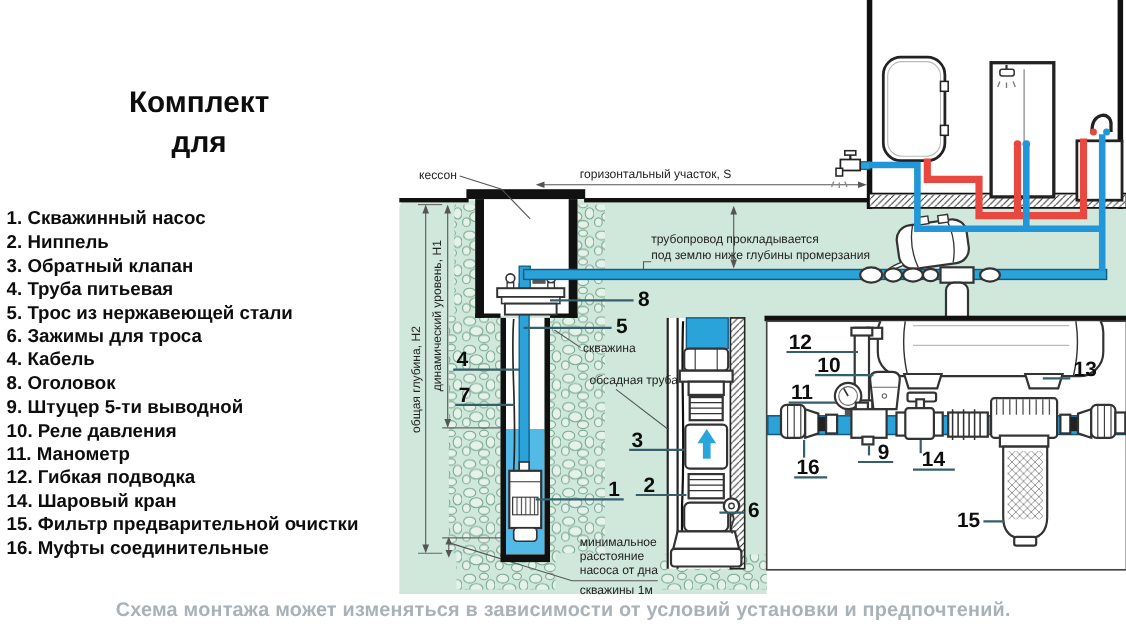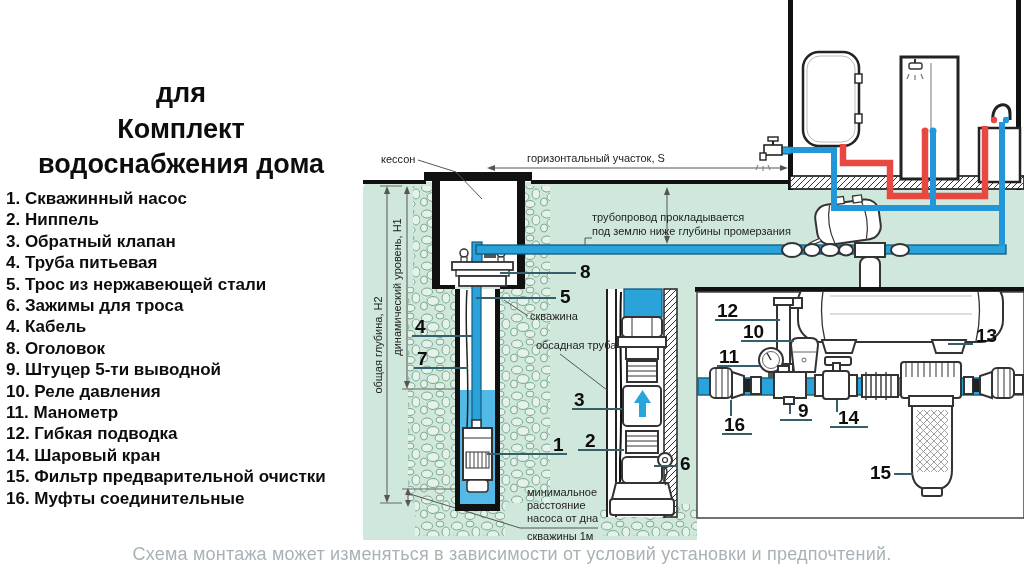--- a/index.html
+++ b/index.html
@@ -4,40 +4,39 @@
 <style>
   html,body{margin:0;padding:0;}
   body{width:1024px;height:576px;position:relative;overflow:hidden;background:#ffffff;
        font-family:"Liberation Sans", sans-serif;color:#111;}
   .stage{position:absolute;left:0;top:0;width:1024px;height:576px;}
   .title{position:absolute;left:18px;top:76px;width:326px;text-align:center;
          font-size:27px;font-weight:bold;line-height:1.32;color:#0d0d0d;}
   .parts{position:absolute;left:6px;top:188px;width:360px;list-style:none;margin:0;padding:0;}
   .parts li{font-size:17px;font-weight:bold;line-height:21.4px;white-space:nowrap;color:#0d0d0d;}
   .caption{position:absolute;left:0;top:544px;width:1024px;text-align:center;
-           font-size:18px;font-weight:normal;color:#a9b2b6;letter-spacing:.2px;}
+           font-size:18px;font-weight:bold;color:#a9b2b6;letter-spacing:.2px;}
   svg{position:absolute;left:360px;top:0;}
   svg text{font-family:"Liberation Sans", sans-serif;}
   .lbl{font-size:11px;fill:#222;}
   .num{font-size:19px;font-weight:bold;fill:#0d0d0d;}
   .dim{stroke:#555;stroke-width:1;fill:none;}
   .ldr{stroke:#555;stroke-width:1;fill:none;}
   .nln{stroke:#35606b;stroke-width:2;}
   .part{fill:#ffffff;stroke:#333;stroke-width:2;}
   .thin{stroke:#666;stroke-width:1;fill:none;}
 </style>
 </head>
 <body>
 
 <div class="stage">
 
   <div class="title">
+    <div>Комплект</div>
     <div>для</div>
-    <div>Комплект</div>
-    <div>водоснабжения дома</div>
   </div>
 
   <ul class="parts">
     <li>1. Скважинный насос</li>
     <li>2. Ниппель</li>
     <li>3. Обратный клапан</li>
     <li>4. Труба питьевая</li>
     <li>5. Трос из нержавеющей стали</li>
     <li>6. Зажимы для троса</li>
     <li>4. Кабель</li>

